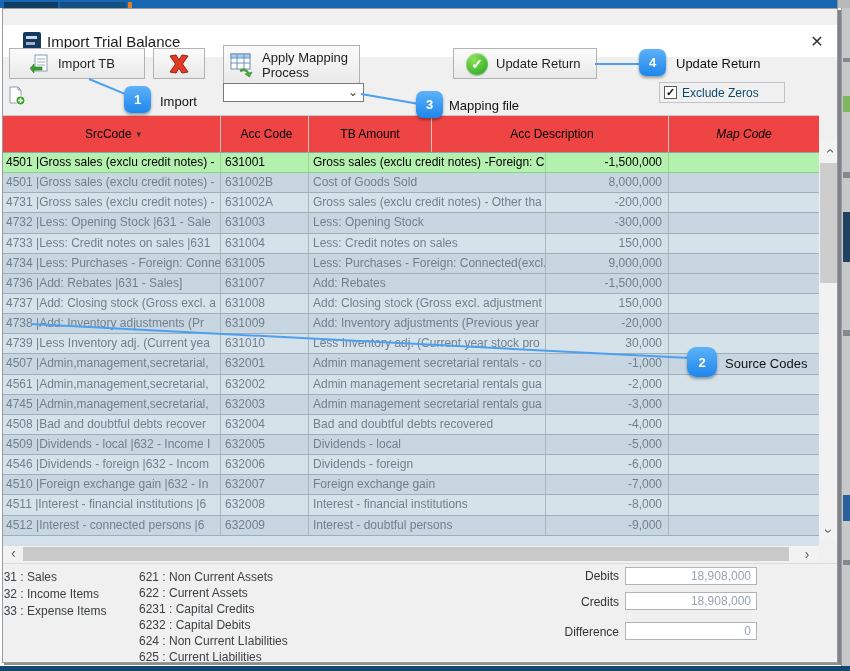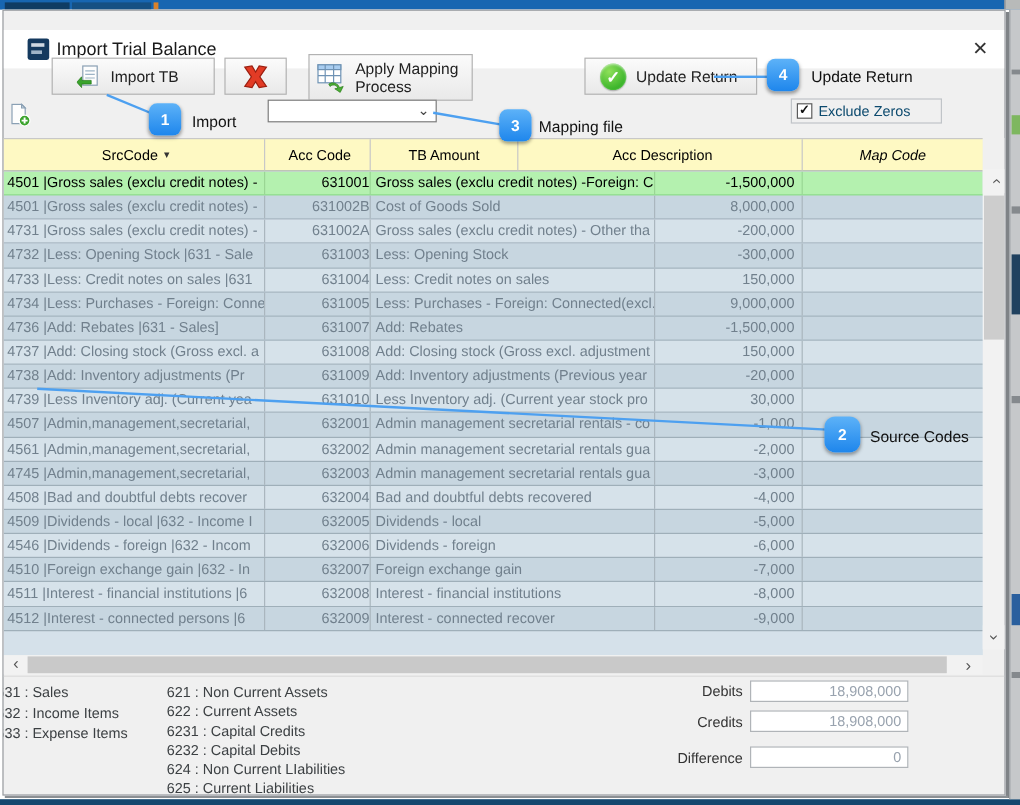--- a/index.html
+++ b/index.html
@@ -26,21 +26,21 @@
   .logo i{position:absolute;left:3px;height:3px;background:#cfd8e2;display:block;}
   .logo i.l1{top:4px;width:11px;}
   .logo i.l2{top:10px;width:9px;background:#9fb3c6;}
   .title{position:absolute;left:44px;top:8px;font-size:15px;color:#1a1a1a;}
   .closex{position:absolute;right:10px;top:7px;width:20px;height:20px;font-size:16px;color:#333;
     text-align:center;line-height:19px;cursor:pointer;}
 
   
   .btn{position:absolute;box-sizing:border-box;border:1px solid #b2b2b2;
     background:linear-gradient(180deg,#fbfbfb,#e9e9e9);display:flex;align-items:center;
-    font-size:13px;color:#222;cursor:pointer;margin-left:34px;}
+    font-size:13px;color:#222;cursor:pointer;}
   .btn-import{left:6px;top:39px;width:136px;height:31px;padding-left:20px;}
   .btn-redx{left:150px;top:39px;width:52px;height:31px;justify-content:center;}
   .btn-apply{left:220px;top:36px;width:137px;height:39px;padding-left:6px;}
   .btn-update{left:450px;top:39px;width:144px;height:31px;padding-left:12px;}
   .btn .lbl{margin-left:8px;}
   .two-line{line-height:15px;}
   .green-check-circle{width:22px;height:22px;border-radius:50%;
     background:radial-gradient(circle at 35% 30%,#8fe05a,#3cb52b 70%);
     color:#fff;font-weight:bold;font-size:14px;text-align:center;line-height:22px;
     box-shadow:inset 0 1px 2px rgba(255,255,255,.6),0 1px 1px rgba(0,0,0,.25);}
@@ -59,34 +59,34 @@
   
   .badge{position:absolute;width:27px;height:27px;border-radius:7px;z-index:6;
     background:linear-gradient(180deg,#5db2f8,#1e86ec);box-shadow:0 2px 3px rgba(0,0,0,.35);
     color:#fff;font-weight:bold;font-size:13px;display:flex;align-items:center;justify-content:center;}
   .badge.b2{width:30px;height:30px;border-radius:9px;}
   .co-label{position:absolute;font-size:13px;color:#111;z-index:6;}
   .co-line{position:absolute;height:2px;background:#4da0f0;z-index:5;transform-origin:left center;}
 
   
   .grid{position:absolute;left:0;top:106px;width:816px;}
-  .thead{display:flex;background:#fef9c3;height:28px;border-top:1px solid #c8c8c8;border-bottom:1px solid #93a3ae;box-sizing:border-box;}
+  .thead{display:flex;background:#ef4444;height:38px;border-top:1px solid #c8c8c8;border-bottom:1px solid #93a3ae;box-sizing:border-box;}
   .thead .hcell{box-sizing:border-box;border-right:1px solid #c8c8c8;font-size:12px;color:#000;
     display:flex;align-items:center;justify-content:center;cursor:pointer;white-space:nowrap;overflow:hidden;}
   .thead .sort{font-size:9px;color:#333;margin-left:5px;}
   .tbody{height:403px;overflow:hidden;background:#d5e1ea;}
   .trow{display:flex;height:20.15px;box-sizing:border-box;border-bottom:1px solid #9fafb9;cursor:pointer;}
   .trow.odd{background:#c7d6e0;}
   .trow.even{background:#d6e2ea;}
   .trow.sel{background:#b4f1af;border-bottom:1px solid #84d584;}
   .trow .cell{box-sizing:border-box;border-right:1px solid #aab6be;font-size:12px;color:#71808d;
     line-height:19px;white-space:nowrap;overflow:hidden;}
   .trow.sel .cell{color:#000;border-right:1px solid #9ad694;}
   .c-src{width:218px;padding-left:3px;}
-  .c-acc{width:88px;padding-left:4px;text-align:right;}
+  .c-acc{width:88px;padding-left:4px;}
   .c-desc{width:237px;padding-left:4px;}
   .c-amt{width:123px;padding-right:6px;text-align:right;}
   .c-map{width:150px;border-right:none !important;font-style:italic;}
 
   
   .vsb-track{position:absolute;left:816px;top:132px;width:20px;height:400px;background:#f2f2f2;}
   .vsb-fill{position:absolute;left:816px;top:106px;width:20px;height:26px;background:#f0f0f0;}
   .sb-arrow{position:absolute;color:#555;font-size:14px;text-align:center;cursor:pointer;background:#f2f2f2;}
   .sb-up{left:816px;top:132px;width:20px;height:20px;line-height:20px;}
   .sb-up span{display:inline-block;transform:rotate(-90deg);}
@@ -362,21 +362,21 @@
           <div class="trow even">
             <div class="cell c-src">4511 |Interest - financial institutions |6</div>
             <div class="cell c-acc">632008</div>
             <div class="cell c-desc">Interest - financial institutions</div>
             <div class="cell c-amt">-8,000</div>
             <div class="cell c-map"></div>
           </div>
           <div class="trow odd">
             <div class="cell c-src">4512 |Interest - connected persons |6</div>
             <div class="cell c-acc">632009</div>
-            <div class="cell c-desc">Interest - connected recover</div>
+            <div class="cell c-desc">Interest - doubtful persons</div>
             <div class="cell c-amt">-9,000</div>
             <div class="cell c-map"></div>
           </div>
         </div>
     </div>
 
     <div class="vsb-fill"></div>
     <div class="vsb-track"></div>
     <div class="sb-arrow sb-up"><span>›</span></div>
     <div class="vsb-thumb"></div>

